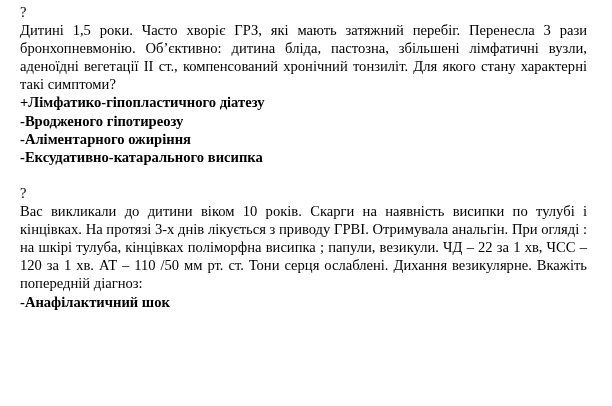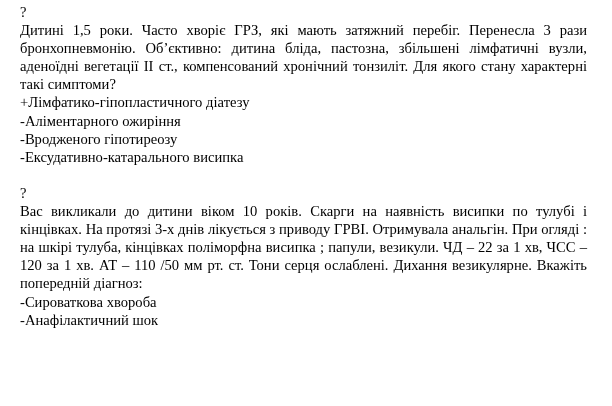--- a/index.html
+++ b/index.html
@@ -37,45 +37,45 @@
       word-spacing: 0px;
     }
     .answers {
       list-style: none;
       margin: 0;
       padding: 0;
     }
     .answers li {
       height: 18.1px;
       white-space: nowrap;
+      font-weight: bold;
     }
     .spacer {
       height: 18.1px;
     }
   </style>
 </head>
 <body>
 
 <div class="doc">
 
   <div class="question">
     <span class="q-mark">?</span>
     <span class="q-text">Дитині 1,5 роки. Часто хворіє ГРЗ, які мають затяжний перебіг. Перенесла 3 рази бронхопневмонію. Об’єктивно: дитина бліда, пастозна, збільшені лімфатичні вузли, аденоїдні вегетації ІІ ст., компенсований хронічний тонзиліт. Для якого стану характерні такі симптоми?</span>
     <ul class="answers">
       <li><span>+</span><span>Лімфатико-гіпопластичного діатезу</span></li>
+      <li><span>-</span><span>Вродженого гіпотиреозу</span></li>
       <li><span>-</span><span>Аліментарного ожиріння</span></li>
-      <li><span>-</span><span>Вродженого гіпотиреозу</span></li>
       <li><span>-</span><span>Ексудативно-катарального висипка</span></li>
     </ul>
   </div>
 
   <div class="spacer"></div>
 
   <div class="question">
     <span class="q-mark">?</span>
     <span class="q-text">Вас викликали до дитини віком 10 років. Скарги на наявність висипки по тулубі і кінцівках. На протязі 3-х днів лікується з приводу ГРВІ. Отримувала анальгін. При огляді : на шкірі тулуба, кінцівках поліморфна висипка ; папули, везикули. ЧД – 22 за 1 хв, ЧСС – 120 за 1 хв. АТ – 110 /50 мм рт. ст. Тони серця ослаблені. Дихання везикулярне. Вкажіть попередній діагноз:</span>
     <ul class="answers">
-      <li><span>-</span><span>Сироваткова хвороба</span></li>
       <li><span>-</span><span>Анафілактичний шок</span></li>
     </ul>
   </div>
 
 </div>
 
 </body></html>

